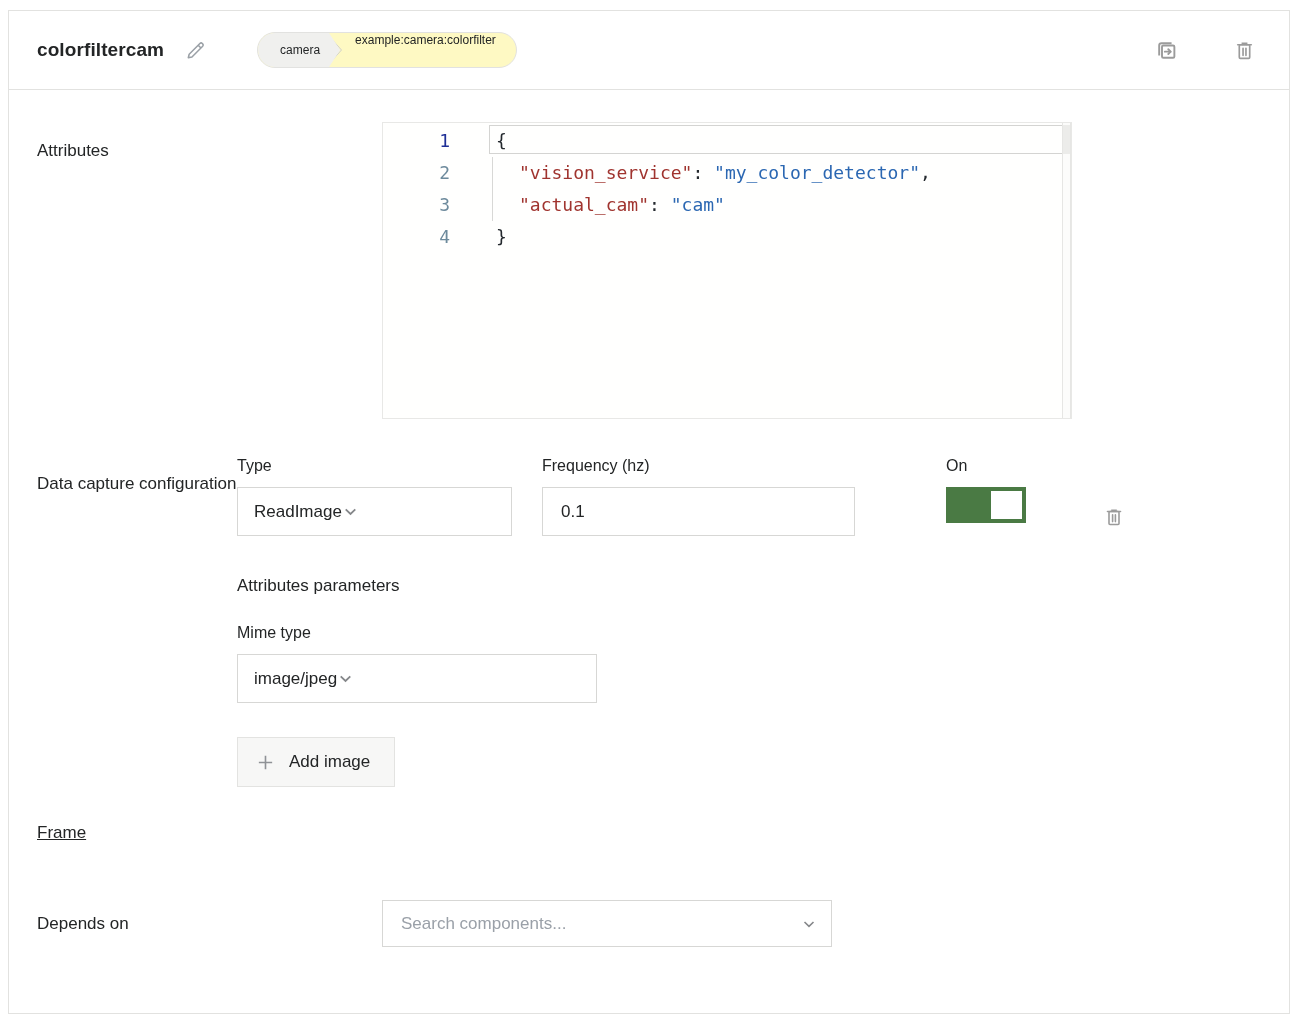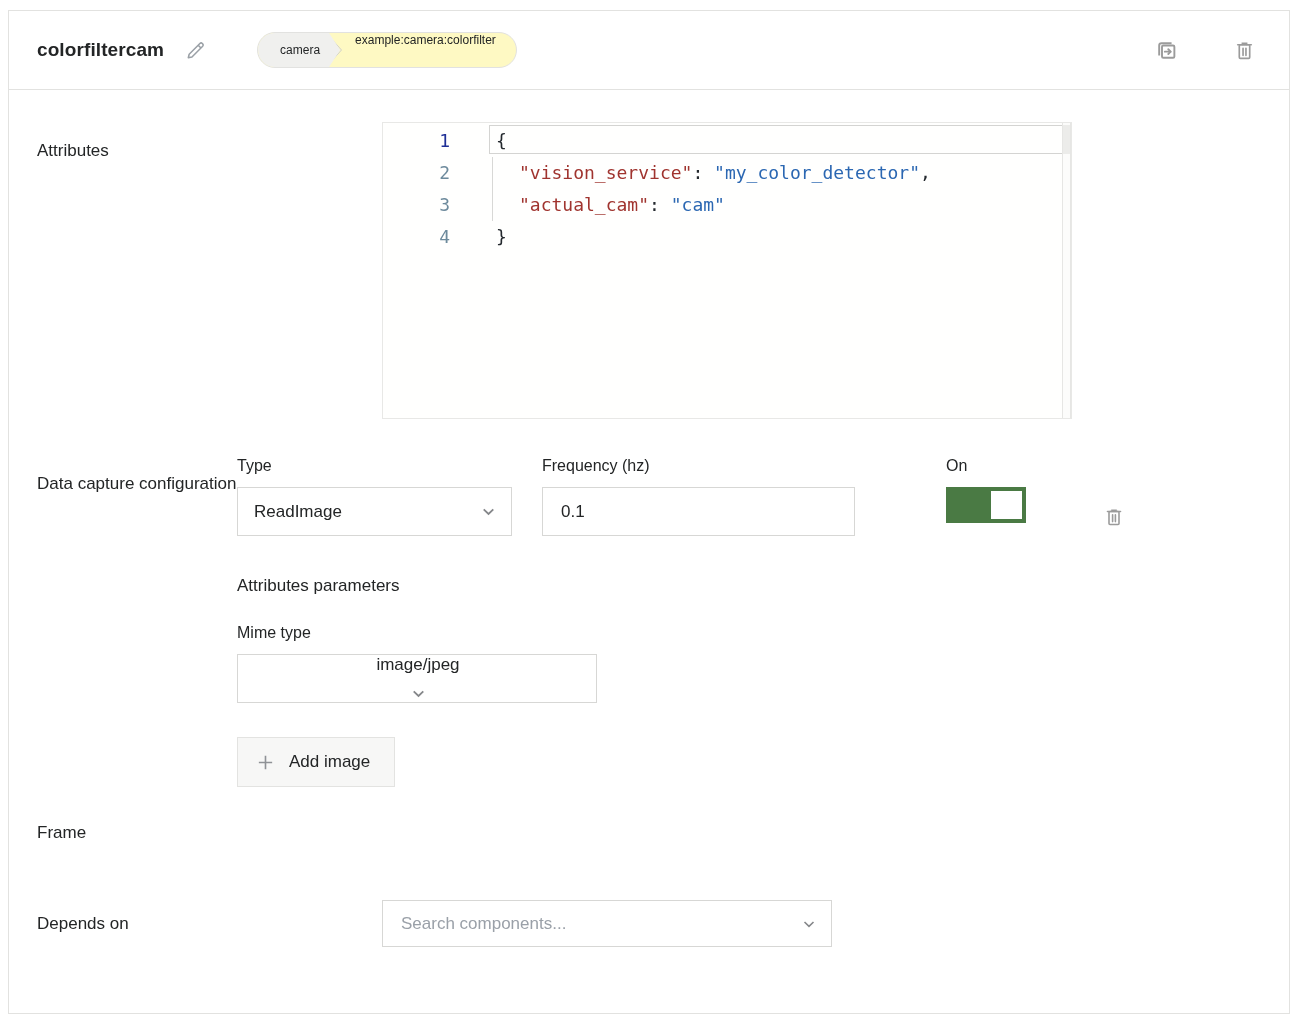--- a/index.html
+++ b/index.html
@@ -105,49 +105,49 @@
 
   
   .row-datacapture{margin-top:38px;}
   .row-datacapture .label-col{margin-top:14px;max-width:200px;}
   .field-row{display:flex;align-items:flex-start;}
   .field-label{font-size:16px;margin-bottom:12px;display:block;}
   .select,.text-input,.search-box{
     height:49px;border:1px solid var(--field-border);background:#fff;
     display:flex;align-items:center;font-size:17px;color:var(--ink);
   }
-  .select{padding:0 14px 0 16px;justify-content:space-between;cursor:pointer;}
+  .select{padding:0 14px 0 16px;cursor:pointer;}
   .select-type{width:275px;}
   .field-frequency{margin-left:30px;}
   .text-input{width:313px;padding:0 16px;}
   .text-input input{border:none;outline:none;font:inherit;color:inherit;width:100%;background:transparent;}
   .field-on{margin-left:91px;}
   .toggle{
     width:80px;height:36px;background:var(--green);
     border:none;padding:0;cursor:pointer;position:relative;display:block;
   }
   .toggle-knob{
     position:absolute;top:4px;right:4px;width:31px;height:28px;background:#fff;
   }
   .dc-trash{margin-left:72px;margin-top:44px;}
 
   .subheading{font-size:17px;margin-top:40px;}
   .mime-label{margin-top:28px;margin-bottom:0;}
-  .select-mime{width:360px;margin-top:12px;flex-direction:column;}
+  .select-mime{width:360px;margin-top:12px;}
 
   .add-btn{
     margin-top:34px;
     height:50px;
     display:inline-flex;align-items:center;
     gap:14px;
     background:#f7f7f6;border:1px solid #e3e3e1;
     font-family:inherit;font-size:17px;color:var(--ink);
     padding:0 24px 0 18px;cursor:pointer;
   }
-  .row-frame{margin-top:33px;align-items:center;}
+  .row-frame{margin-top:33px;align-items:center;text-decoration:underline;}
   .row-frame .add-btn{margin-top:0;}
   .row-frame .label-col{align-self:center;}
 
   .row-depends{margin-top:54px;align-items:center;}
   .search-box{width:450px;height:47px;padding:0 14px 0 16px;justify-content:space-between;}
   .search-box input{border:none;outline:none;font:inherit;width:100%;background:transparent;color:var(--ink);}
   .search-box input::placeholder{color:#9aa0a8;}
 </style>
 </head>
 <body>

